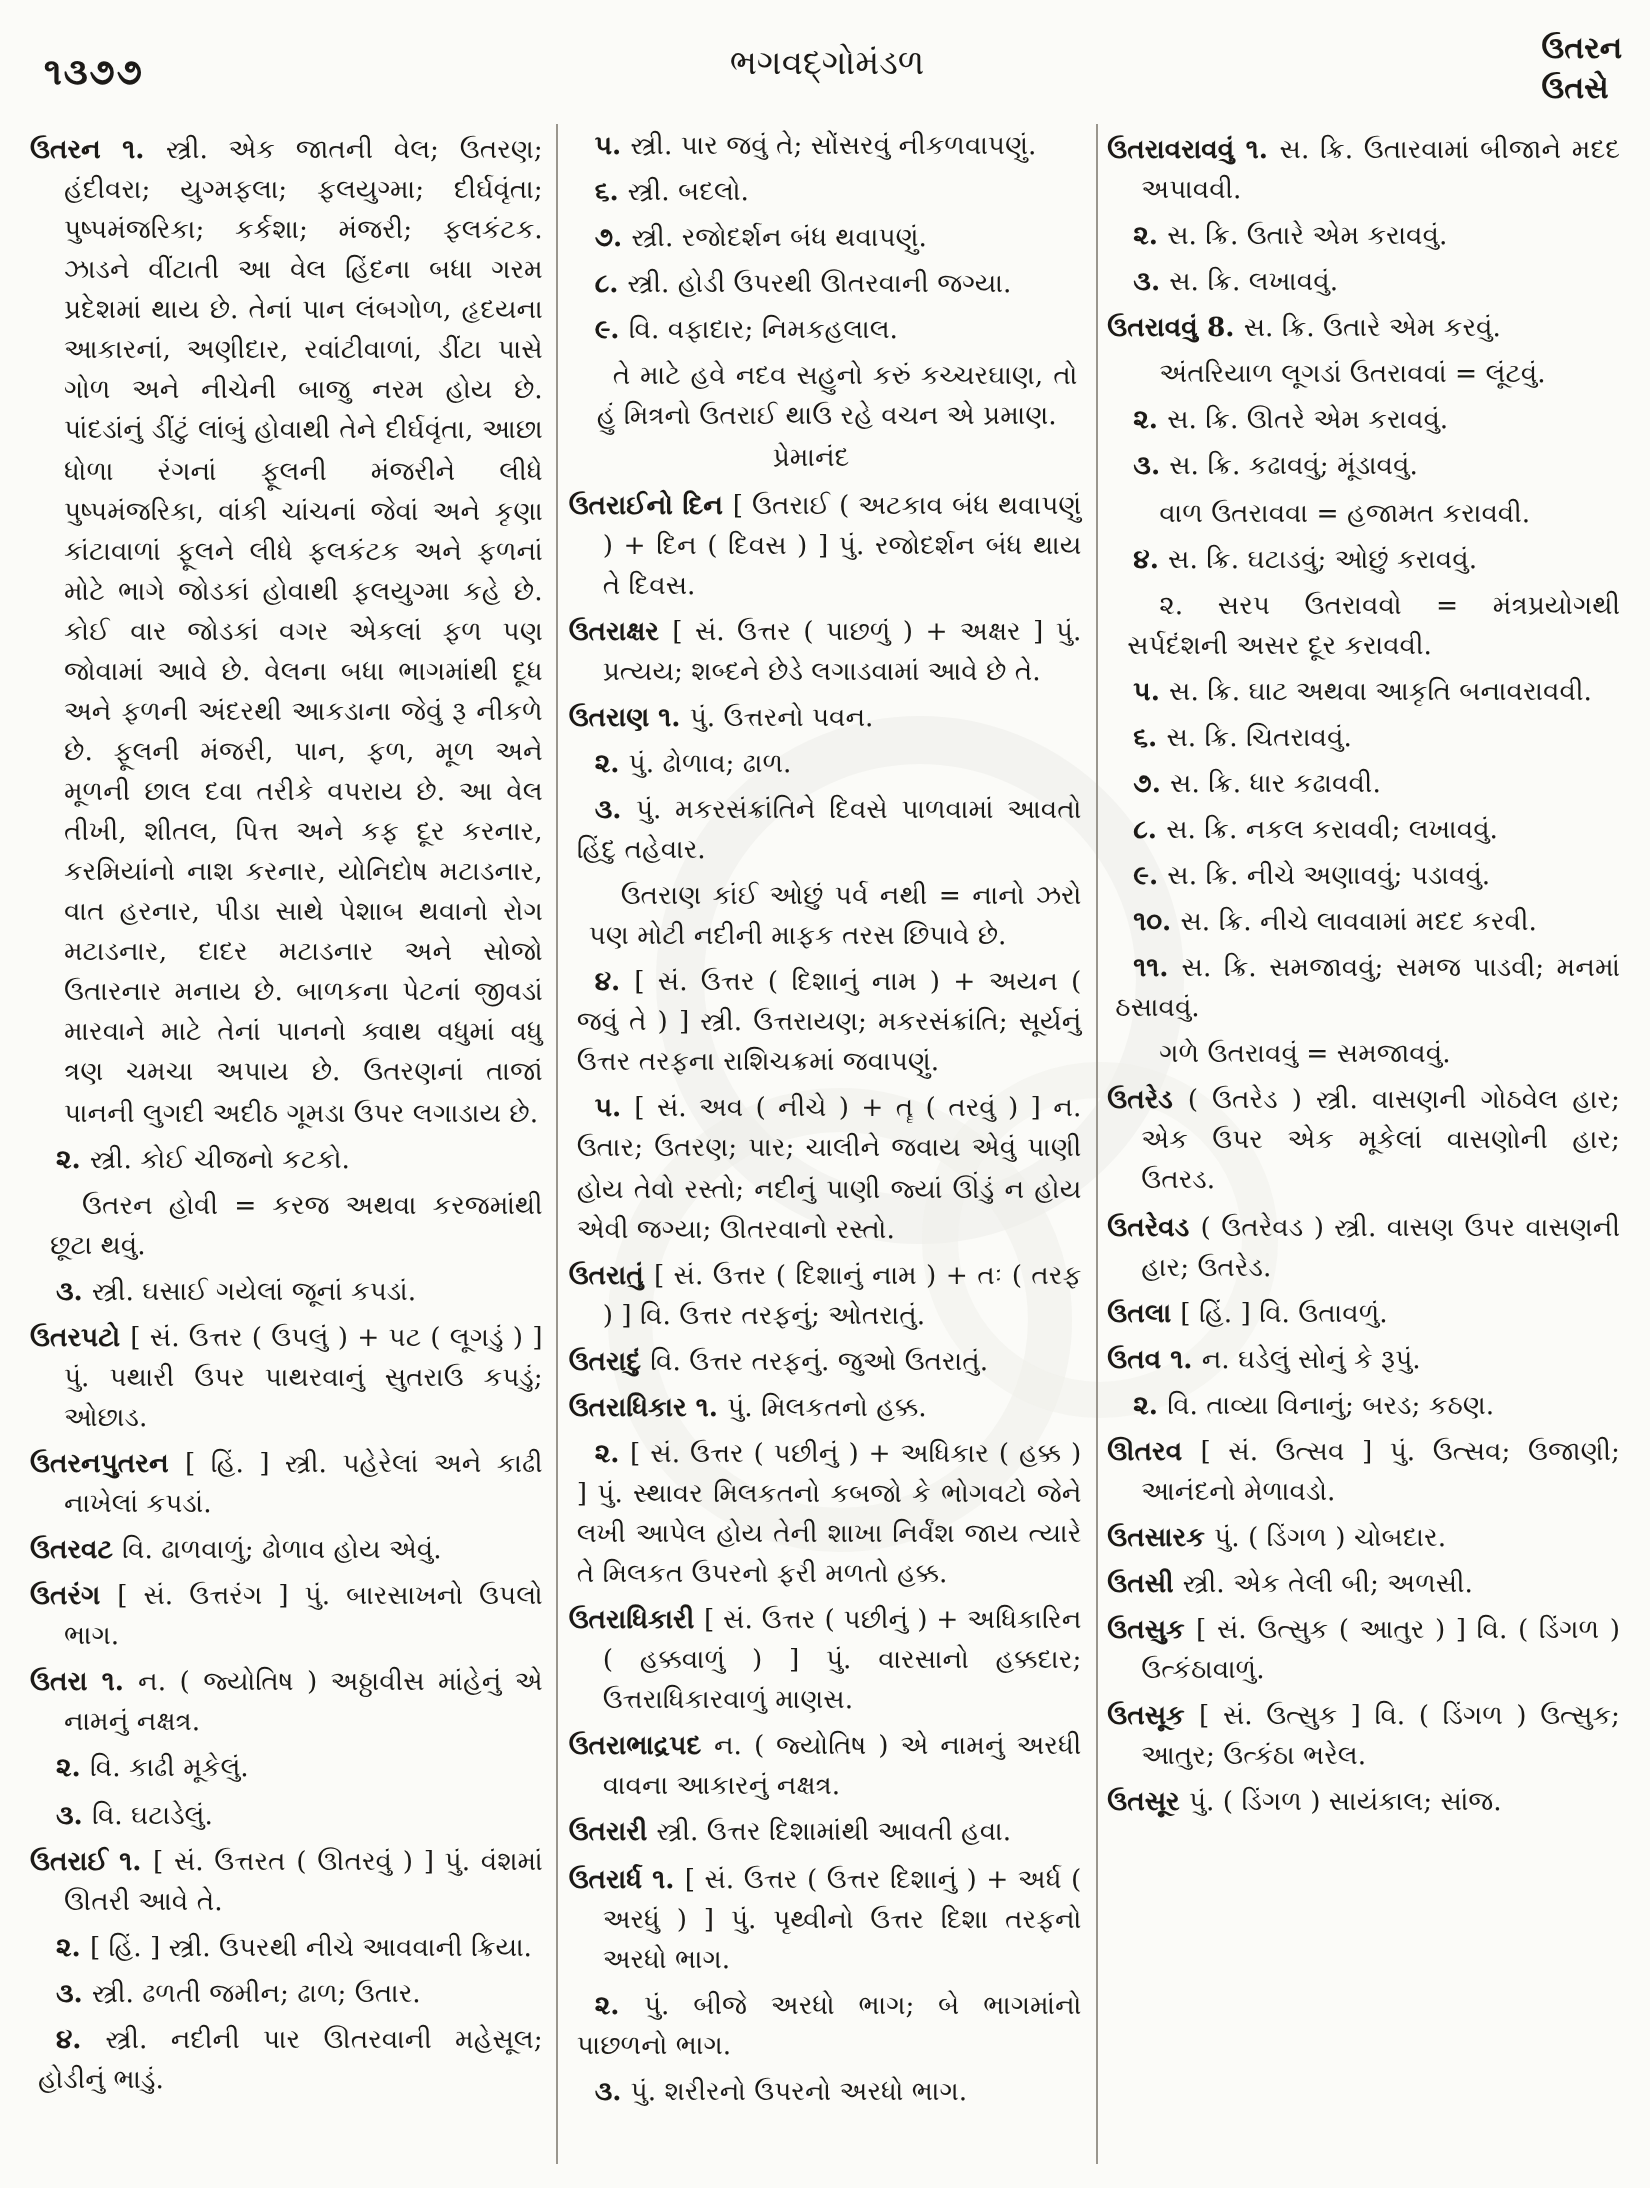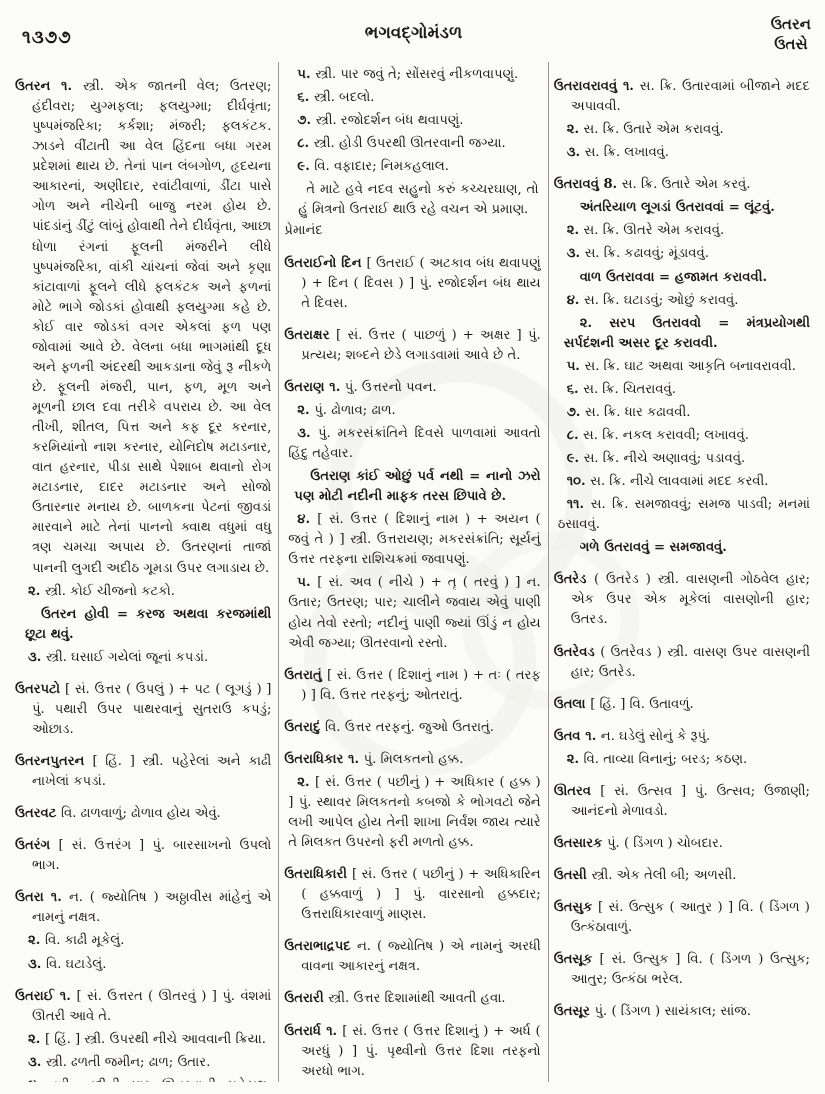--- a/index.html
+++ b/index.html
@@ -7,34 +7,34 @@
     width:825px;height:1094px;overflow:hidden;
     background:#fbfbf8;
     font-family:"DejaVu Serif","Liberation Serif",serif;
     color:#1c1a17;
     position:relative;
   }
   .page{position:relative;width:825px;height:1094px;box-sizing:border-box;padding:12px 8px 6px 10px;z-index:1;}
   
   .header{position:relative;height:50px;}
   .page-number{position:absolute;left:12px;top:14px;font-weight:bold;font-size:18px;letter-spacing:1px;}
-  .book-title{position:absolute;left:0;right:0;top:10px;text-align:center;font-weight:bold;font-size:17px;}
-  .guide-words{position:absolute;right:6px;top:2px;text-align:center;font-weight:bold;font-size:15px;line-height:1.35;}
+  .book-title{position:absolute;left:0;right:0;top:10px;text-align:center;font-weight:normal;font-size:17px;}
+  .guide-words{position:absolute;right:6px;top:2px;text-align:left;font-weight:bold;font-size:15px;line-height:1.35;}
   
   .watermark{position:absolute;left:120px;top:260px;z-index:0;opacity:1;pointer-events:none;}
   
   .columns{display:flex;height:1020px;overflow:hidden;position:relative;z-index:1;}
   .col{flex:1 1 0;padding:2px 7px 0 5px;box-sizing:border-box;overflow:hidden;}
   .col + .col{border-left:1px solid #9a968e;}
   .para{margin:0 0 3px 0;font-size:13.2px;line-height:1.52;text-align:justify;}
-  .entry{padding-left:17px;text-indent:-17px;margin-top:12px;}
+  .entry{padding-left:17px;text-indent:-17px;margin-top:2px;}
   .sense{padding-left:4px;text-indent:9px;}
-  .idiom{padding-left:10px;text-indent:16px;font-weight:bold;}
+  .idiom{padding-left:10px;text-indent:16px;}
   .quote{padding-left:14px;padding-right:2px;text-indent:8px;}
-  .attrib{text-align:left;padding-right:14px;margin-top:-2px;}
+  .attrib{text-align:center;padding-right:14px;margin-top:-2px;}
   b.head{font-weight:bold;}
 </style>
 </head>
 <body>
 
 <div class="page">
 
   <svg class="watermark" width="560" height="560" viewBox="0 0 560 560" aria-hidden="true">
     <circle cx="180" cy="240" r="150" fill="none" stroke="#ececе7" stroke-width="26" opacity="0.55"></circle>
     <circle cx="180" cy="240" r="150" fill="none" stroke="#ededе8" stroke-width="2" opacity="0.5"></circle>

